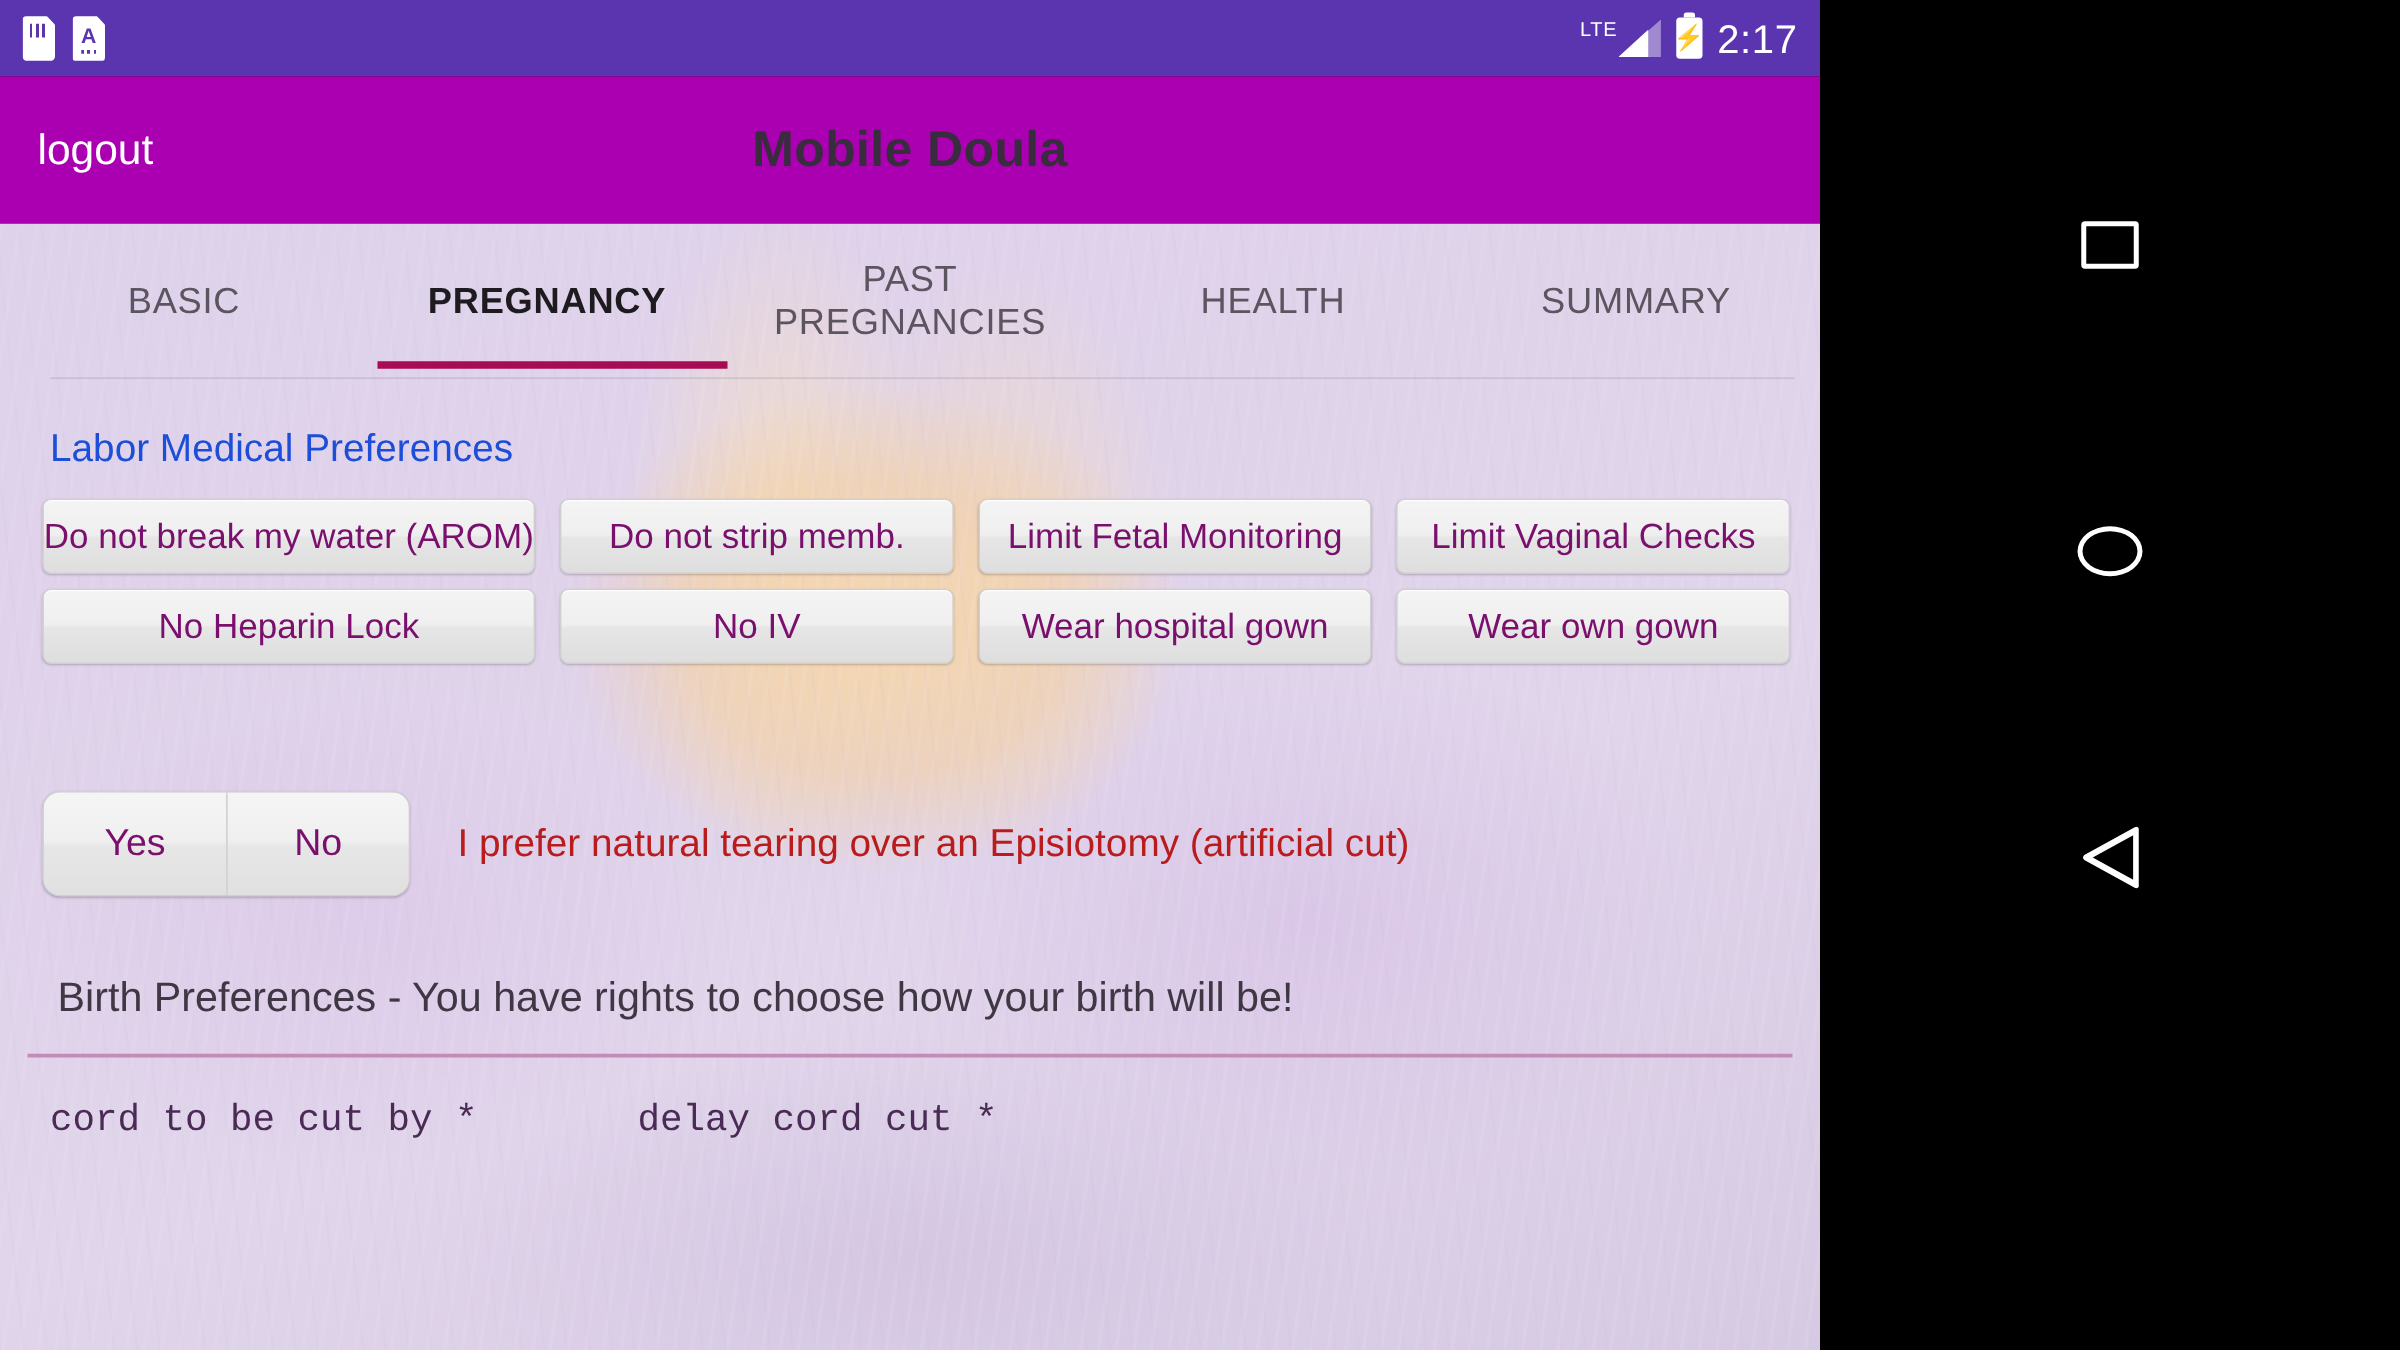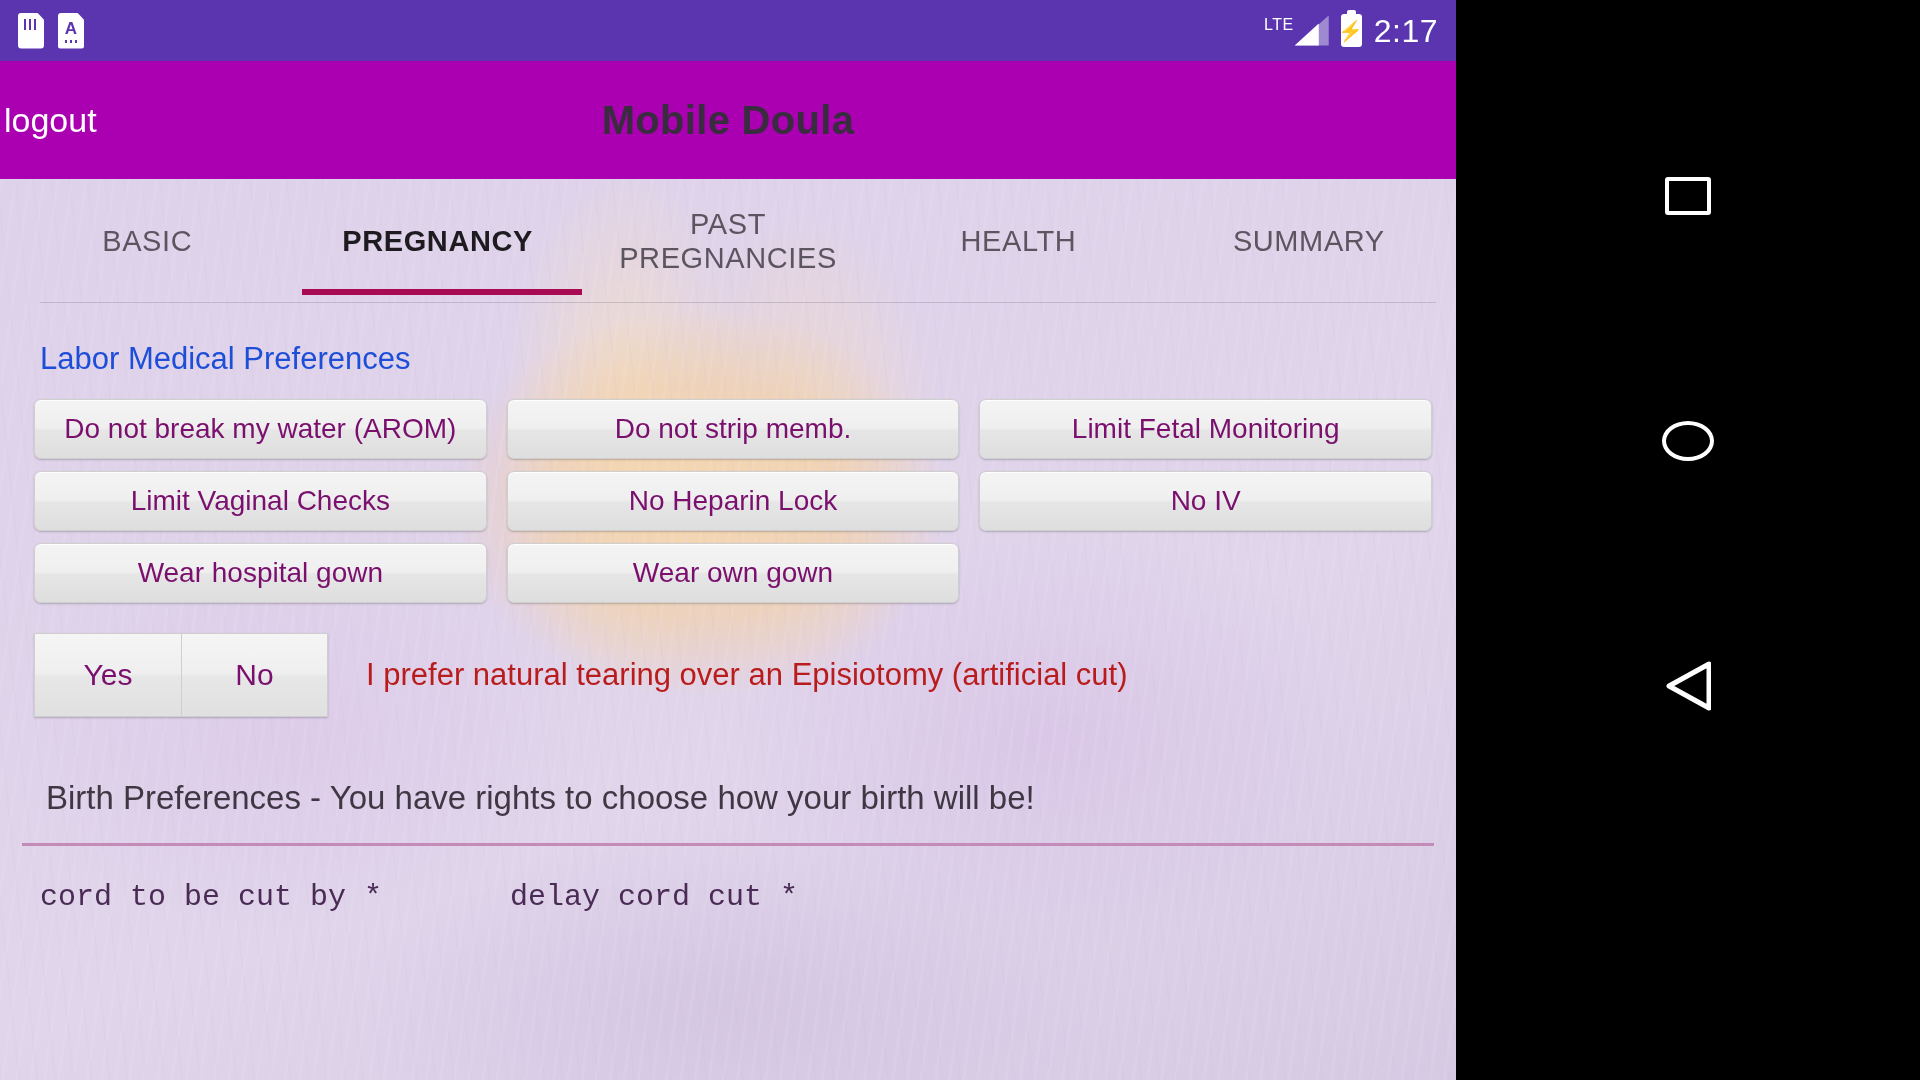--- a/index.html
+++ b/index.html
@@ -100,21 +100,21 @@
   }
 
   
   #app-bar {
     position:relative;
     height:118px;
     background:#aa00b2;
     display:flex; align-items:center;
   }
   #logout-button {
-    position:absolute; left:4px;
+    position:absolute; left:30px;
     color:#ffffff; font-size:34px; line-height:1;
     cursor:pointer;
   }
   #app-title {
     width:100%; text-align:center;
     color:#3a2c3f; font-size:40px; font-weight:bold;
     letter-spacing:0.3px;
   }
 
   
@@ -186,21 +186,21 @@
     margin:38px 0 16px 40px;
     color:#1d4ed8;
     font-size:31px;
   }
 
   
   #pref-grid {
     margin-top:22px;
     padding:0 24px 0 34px;
     display:grid;
-    grid-template-columns: repeat(3, 1fr);
+    grid-template-columns: repeat(4, 1fr);
     gap:12px 20px;
   }
   .pref-button {
     height:60px;
     display:flex; align-items:center; justify-content:center;
     border-radius:7px;
     color:#7a0f6e;
     font-size:28px;
     text-align:center;
     cursor:pointer;
@@ -214,21 +214,21 @@
   }
 
   
   #episiotomy-row {
     margin-top:30px;
     padding-left:34px;
     display:flex; align-items:center;
   }
   #yesno-group {
     display:flex;
-    border-radius:1px;
+    border-radius:14px;
     overflow:hidden;
     border:1px solid #cfcfcf;
     box-shadow:0 1px 2px rgba(0,0,0,0.22), inset 0 1px 0 rgba(255,255,255,0.9);
   }
   .yesno-button {
     width:146px; height:82px;
     display:flex; align-items:center; justify-content:center;
     color:#7a0f6e; font-size:30px;
     cursor:pointer;
     background:linear-gradient(to bottom, #f5f5f5 0%, #efefef 48%, #e7e7e7 52%, #e0e0e0 100%);

